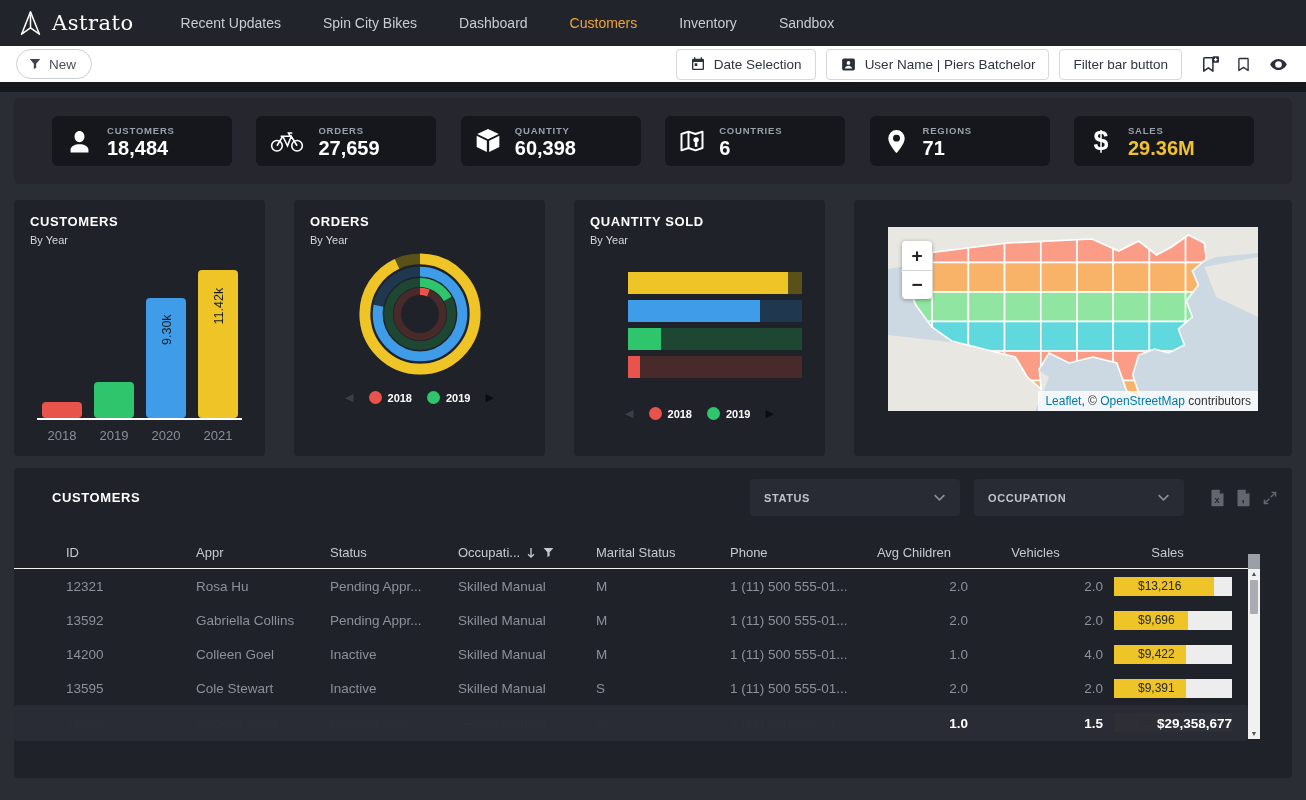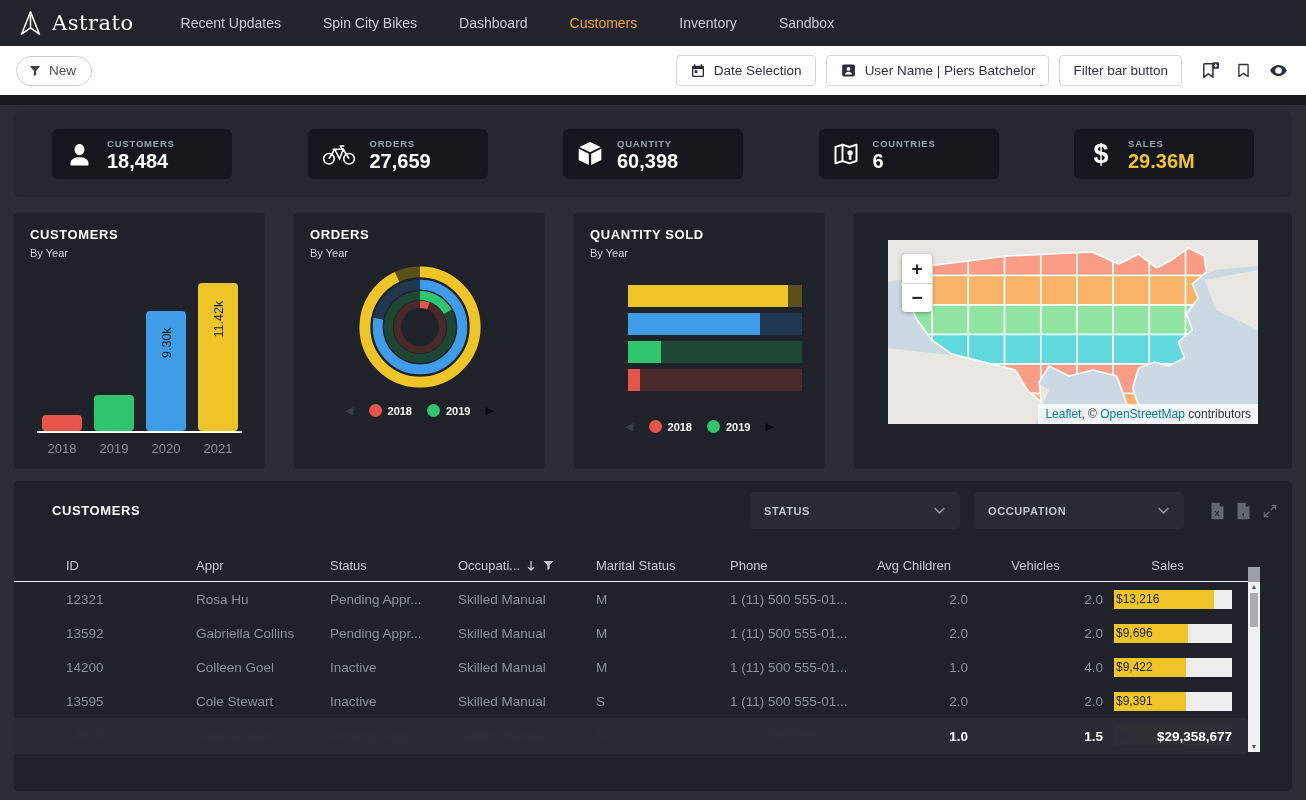--- a/index.html
+++ b/index.html
@@ -7,21 +7,21 @@
   body { background:#2b2d35; font-family:"Liberation Sans", sans-serif; }
 
   
   .topnav { height:46px; background:#22242b; display:flex; align-items:center; padding:0 18px; }
   .logo { display:flex; align-items:center; gap:9px; margin-right:26px; }
   .logo-text { color:#fff; font-family:"DejaVu Serif", serif; font-size:21px; letter-spacing:.5px; }
   .nav-item { color:#c9ccd2; font-size:14px; padding:0 21px; height:46px; display:flex; align-items:center; cursor:pointer; white-space:nowrap; }
   .nav-item.active { color:#f2a33a; }
 
   
-  .filterbar { height:49px; background:#ffffff; display:flex; align-items:center; padding:0 16px; }
+  .filterbar { height:36px; background:#ffffff; display:flex; align-items:center; padding:0 16px; }
   .pill { display:flex; align-items:center; gap:7px; height:30px; padding:0 15px 0 11px; border:1px solid #cdced4; border-radius:16px; color:#4a4e57; font-size:13.5px; background:#fff; }
   .fb-right { margin-left:auto; display:flex; align-items:center; gap:10px; }
   .fb-btn { display:flex; align-items:center; gap:8px; height:31px; padding:0 13px; border:1px solid #d6d7dc; border-radius:4px; background:#fff; color:#2f333e; font-size:13.5px; white-space:nowrap; }
   .fb-icons { display:flex; align-items:center; gap:15px; margin-left:8px; color:#2b2f3c; }
   .fb-icons > span { display:flex; }
   .darkstrip { height:10px; background:#16181e; }
 
   main { padding:0 14px; }
 
   
@@ -73,21 +73,21 @@
   .tgrid { display:grid; grid-template-columns:130px 134px 128px 138px 134px 130px 108px 135px 129px; padding-left:52px; align-items:center; }
   .thead { margin-top:21px; height:32px; color:#c6c9cf; font-size:13px; border-bottom:1px solid #f2f2f2; margin-right:44px; }
   .th { display:flex; align-items:center; gap:6px; }
   .th.num { justify-content:center; }
   .trow { height:34px; color:#8b909a; font-size:13.5px; margin-right:44px; }
   .cell { overflow:hidden; white-space:nowrap; }
   .cell.num { text-align:right; }
   .sales-cell { display:flex; justify-content:flex-end; }
   .sales-bar { width:118px; height:19px; background:#ededed; position:relative; }
   .sales-fill { position:absolute; left:0; top:0; bottom:0; background:#eec428; }
-  .sales-txt { position:absolute; left:2px; top:0; line-height:19px; font-size:12px; color:#23262c; font-weight:500; }
+  .sales-txt { position:absolute; left:24px; top:0; line-height:19px; font-size:12px; color:#23262c; font-weight:500; }
 
   .row-stack { position:relative; height:36px; margin-right:44px; }
   .row-stack .trow { position:absolute; inset:0; margin-right:0; }
   .trow.faded { opacity:.26; }
   .totals-row { position:absolute; inset:0; background:rgba(42,45,53,.93); border-radius:3px; display:grid; grid-template-columns:130px 134px 128px 138px 134px 130px 108px 135px 129px; padding-left:52px; align-items:center; color:#fff; font-size:13.5px; font-weight:bold; }
 
   .vscroll { position:absolute; right:32px; top:86px; width:12px; }
   .vscroll .topseg { width:12px; height:15px; background:#9aa0a6; }
   .vscroll .track { width:12px; height:170px; background:#f1f1f1; display:flex; flex-direction:column; align-items:center; }
   .vscroll .arr { font-size:7px; color:#555; line-height:10px; }
@@ -213,20 +213,31 @@
         <span style="display: flex;">
           <svg viewBox="0 0 24 24" width="28" height="28" fill="none" stroke="currentColor" stroke-width="1.7" stroke-linejoin="round">
             <path d="M3 6l6-2 6 2 6-2v14l-6 2-6-2-6 2zM9 4v14"></path>
             <circle cx="15.5" cy="11" r="2.3" fill="currentColor" stroke="none"></circle>
             <path d="M15.5 13v4" stroke-width="2.2"></path>
           </svg>
         </span>
         <div class="kpi-texts">
           <div class="kpi-label">COUNTRIES</div>
           <div class="kpi-value" style="color: rgb(255, 255, 255);">6</div>
+        </div>
+      </div>
+      <div class="kpi-tile">
+        <span style="display: flex;">
+          <svg viewBox="0 0 24 24" width="27" height="27" fill="currentColor">
+            <path d="M12 1.8A7.3 7.3 0 0 0 4.7 9c0 5.4 7.3 13.2 7.3 13.2S19.3 14.4 19.3 9A7.3 7.3 0 0 0 12 1.8zm0 10.3a3.1 3.1 0 1 1 0-6.2 3.1 3.1 0 0 1 0 6.2z"></path>
+          </svg>
+        </span>
+        <div class="kpi-texts">
+          <div class="kpi-label">REGIONS</div>
+          <div class="kpi-value" style="color: rgb(255, 255, 255);">71</div>
         </div>
       </div>
       <div class="kpi-tile">
         <span style="display: flex;">
           <svg viewBox="0 0 24 24" width="28" height="28">
             <text x="12" y="19.5" text-anchor="middle" font-size="23" font-weight="bold" fill="currentColor" font-family="Liberation Sans,sans-serif">$</text>
           </svg>
         </span>
         <div class="kpi-texts">
           <div class="kpi-label">SALES</div>

